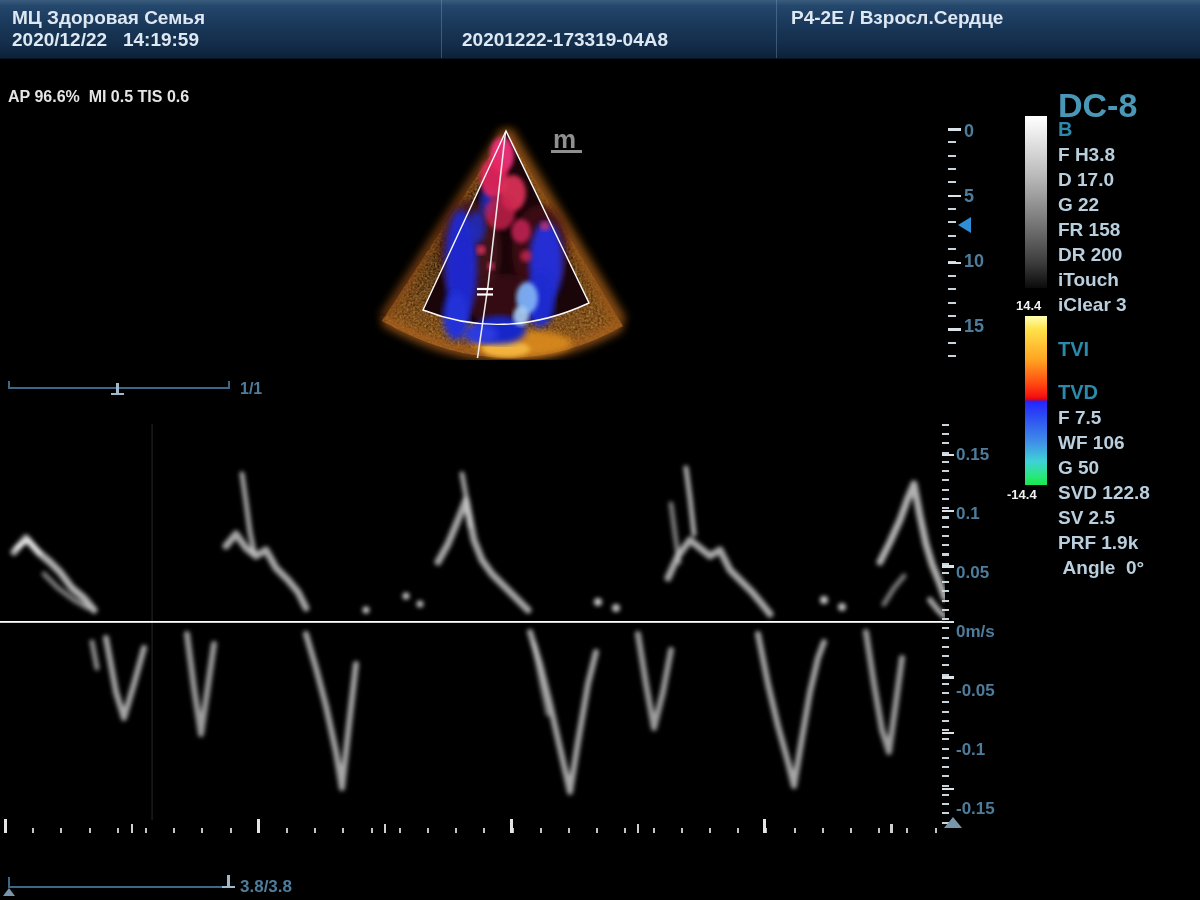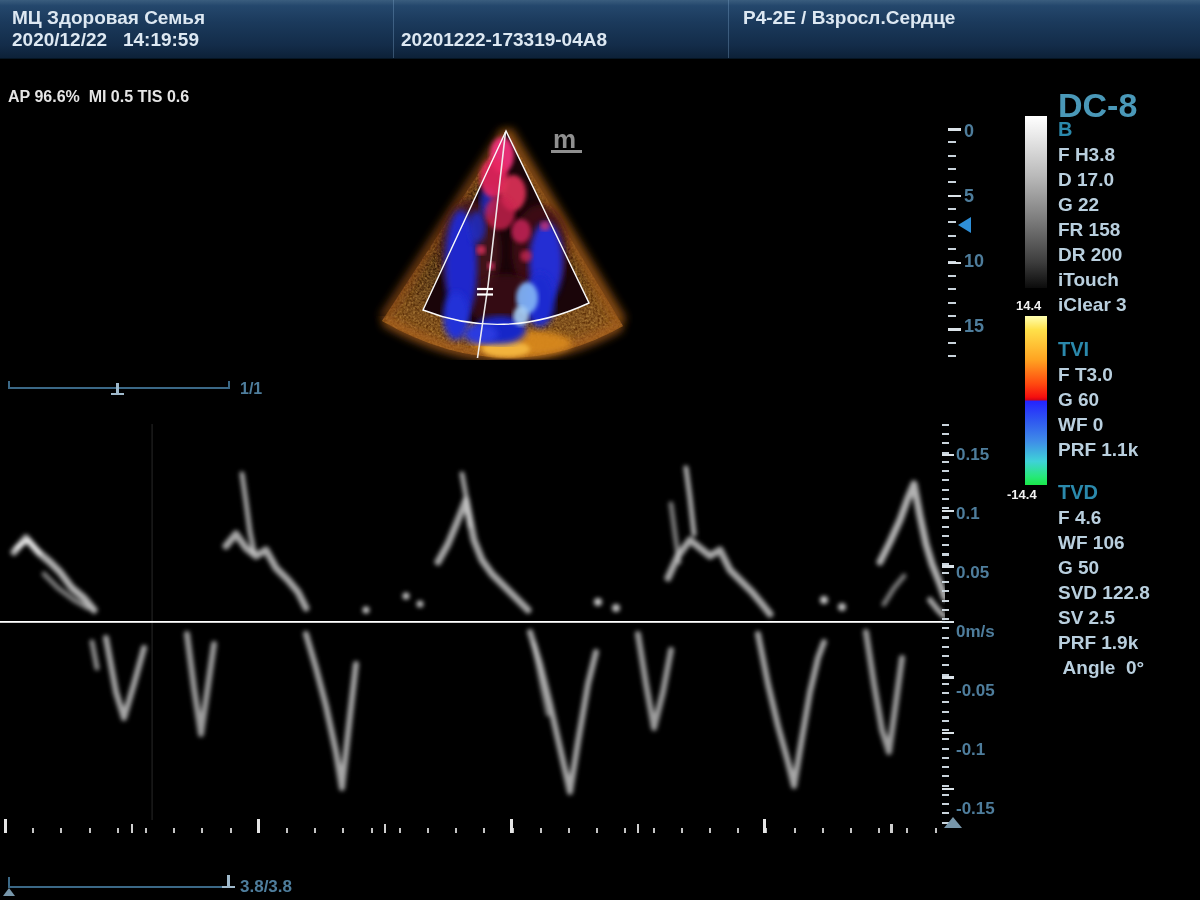--- a/index.html
+++ b/index.html
@@ -6,21 +6,21 @@
     font-family:"Liberation Sans",sans-serif;}
   
   .titlebar{position:absolute;left:0;top:0;width:1200px;height:58px;display:flex;
     background:linear-gradient(to bottom,#3a5d7e 0%,#24476c 10%,#1b3a5c 38%,#132c49 78%,#0d2138 100%);
     border-bottom:1px solid #061523;}
   .tcell{box-sizing:border-box;height:58px;}
   .tcell+.tcell{border-left:1px solid rgba(130,170,205,.35);}
   .logo-cell{width:152px;display:flex;align-items:center;justify-content:center;}
   .brand{font-size:29px;font-weight:bold;color:#a6c6e0;letter-spacing:-1px;}
   .cell-hospital{width:393px;padding:7px 0 0 12px;}
-  .cell-id{width:335px;display:flex;align-items:flex-end;padding:0 0 7px 7px;}
+  .cell-id{width:335px;display:flex;align-items:flex-end;padding:0 0 7px 20px;margin-left:48px;}
   .cell-probe{flex:1;padding:7px 0 0 14px;}
   .htext{font-size:19px;font-weight:bold;color:#dde8f2;white-space:pre;line-height:22px;}
   
   .ap{position:absolute;left:8px;top:88px;font-size:16px;font-weight:bold;color:#e5e5e5;white-space:pre;}
   
   .panel{position:absolute;left:1058px;top:86px;width:142px;font-weight:bold;color:#b9cfde;font-size:19px;}
   .model{font-size:34px;color:#4a98b8;height:30px;}
   .sec-title{font-size:20px;color:#2b89ac;height:26px;line-height:26px;}
   .plist div{height:25px;line-height:25px;white-space:pre;}
   .gap18{height:19px;}
@@ -191,32 +191,25 @@
   <div>F H3.8</div>
       <div>D 17.0</div>
       <div>G 22</div>
       <div>FR 158</div>
       <div>DR 200</div>
       <div>iTouch</div>
       <div>iClear 3</div>
     </div>
   <div class="gap18"></div>
   <div class="sec-title">TVI</div>
-  <div class="plist">
-
-  <div>F T3.0</div>
-      <div>G 60</div>
-      <div>WF 0</div>
-      <div>PRF 1.1k</div>
-    </div>
   <div class="gap16"></div>
   <div class="sec-title">TVD</div>
   <div class="plist">
 
-  <div>F 4.6</div>
+  <div>F 7.5</div>
       <div>WF 106</div>
       <div>G 50</div>
       <div>SVD 122.8</div>
       <div>SV 2.5</div>
       <div>PRF 1.9k</div>
       <div> Angle  0°</div>
     </div>
 </div>
 
 <div>

